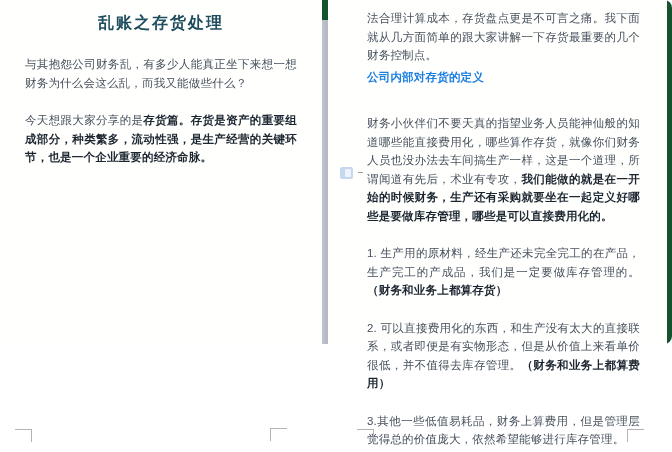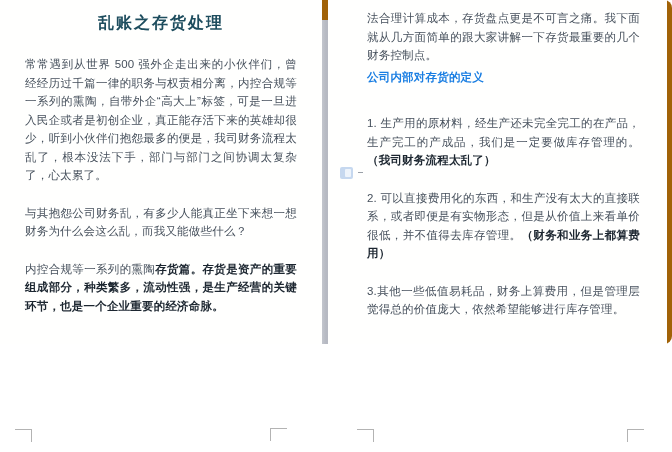--- a/index.html
+++ b/index.html
@@ -8,21 +8,21 @@
     --body-color:#46505c;
     --bold-color:#1c2630;
     --divider-color:#b6b9c2;
     --mark-color:#b3b3b3;
     --icon-bg:#c6d8ef;
   }
   *{margin:0;padding:0;box-sizing:border-box;}
   html,body{width:672px;height:452px;overflow:hidden;background:#ffffff;}
   body{font-family:"Liberation Sans","DejaVu Sans",sans-serif;}
 
-  .stage{position:relative;width:672px;height:344px;background:#a16207;border-radius:8px;}
+  .stage{position:relative;width:672px;height:344px;background:#14532d;border-radius:8px;}
 
   .page{position:absolute;top:0;bottom:0;background:#fffffe;}
   .page-left{left:0;width:322px;padding:12px 25px 0 25px;}
   .page-right{left:328px;width:339px;padding:9px 27px 0 39px;}
 
   .page-divider{position:absolute;left:322px;top:20px;bottom:0;width:11px;
     background:linear-gradient(to right,#c3c6cd 0%,var(--divider-color) 35%,var(--divider-color) 70%,#c9ccd3 100%);}
 
   .doc-title{font-size:16px;line-height:21px;font-weight:bold;text-align:center;
     color:var(--title-color);margin-bottom:22px;letter-spacing:2px;
@@ -47,33 +47,33 @@
     background:#eef4fb;border-radius:1px;}
   .paste-icon-dash{position:absolute;left:30px;top:172px;width:5px;height:1px;background:#9aa0a8;}
 </style>
 </head>
 <body>
 
 <div class="stage">
 
   <div class="page page-left">
     <h1 class="doc-title">乱账之存货处理</h1>
-    <p class="para"><span>常常遇到从世界 500 强外企走出来的小伙伴们，曾经经历过千篇一律的职务与权责相分离，内控合规等一系列的熏陶，自带外企“高大上”标签，可是一旦进入民企或者是初创企业，真正能存活下来的英雄却很少，听到小伙伴们抱怨最多的便是，我司财务流程太乱了，根本没法下手，部门与部门之间协调太复杂了，心太累了。</span></p>
     <p class="para"><span>与其抱怨公司财务乱，有多少人能真正坐下来想一想财务为什么会这么乱，而我又能做些什么？</span></p>
-    <p class="para"><span>内控合规等一系列的熏陶</span><span class="run-b">存货篇。存货是资产的重要组成部分，种类繁多，流动性强，是生产经营的关键环节，也是一个企业重要的经济命脉。</span></p>
+    <p class="para"><span>今天想跟大家分享的是</span><span class="run-b">存货篇。存货是资产的重要组成部分，种类繁多，流动性强，是生产经营的关键环节，也是一个企业重要的经济命脉。</span></p>
     <div class="corner-mark open-left" style="left:15px;top:429px;position:absolute;"></div>
     <div class="corner-mark open-right" style="left:270px;top:428px;position:absolute;"></div>
   </div>
 
   <div class="page-divider"></div>
 
   <div class="page page-right">
     <p class="para intro"><span>法合理计算成本，存货盘点更是不可言之痛。我下面就从几方面简单的跟大家讲解一下存货最重要的几个财务控制点。</span></p>
     <h2 class="section-heading">公司内部对存货的定义</h2>
-    <p class="para"><span>1. 生产用的原材料，经生产还未完全完工的在产品，生产完工的产成品，我们是一定要做库存管理的。</span><span class="run-b">（我司财务流程太乱了）</span></p>
+    <p class="para"><span>财务小伙伴们不要天真的指望业务人员能神仙般的知道哪些能直接费用化，哪些算作存货，就像你们财务人员也没办法去车间搞生产一样，这是一个道理，所谓闻道有先后，术业有专攻，</span><span class="run-b">我们能做的就是在一开始的时候财务，生产还有采购就要坐在一起定义好哪些是要做库存管理，哪些是可以直接费用化的。</span></p>
+    <p class="para"><span>1. 生产用的原材料，经生产还未完全完工的在产品，生产完工的产成品，我们是一定要做库存管理的。</span><span class="run-b">（财务和业务上都算存货）</span></p>
     <p class="para"><span>2. 可以直接费用化的东西，和生产没有太大的直接联系，或者即便是有实物形态，但是从价值上来看单价很低，并不值得去库存管理。</span><span class="run-b">（财务和业务上都算费用）</span></p>
     <p class="para"><span>3.其他一些低值易耗品，财务上算费用，但是管理层觉得总的价值庞大，依然希望能够进行库存管理。</span></p>
 
     <span class="paste-icon"></span>
     <span class="paste-icon-dash"></span>
 
     <div class="corner-mark open-left" style="left:29px;top:429px;position:absolute;"></div>
     <div class="corner-mark open-right" style="left:299px;top:429px;position:absolute;"></div>
   </div>
 

